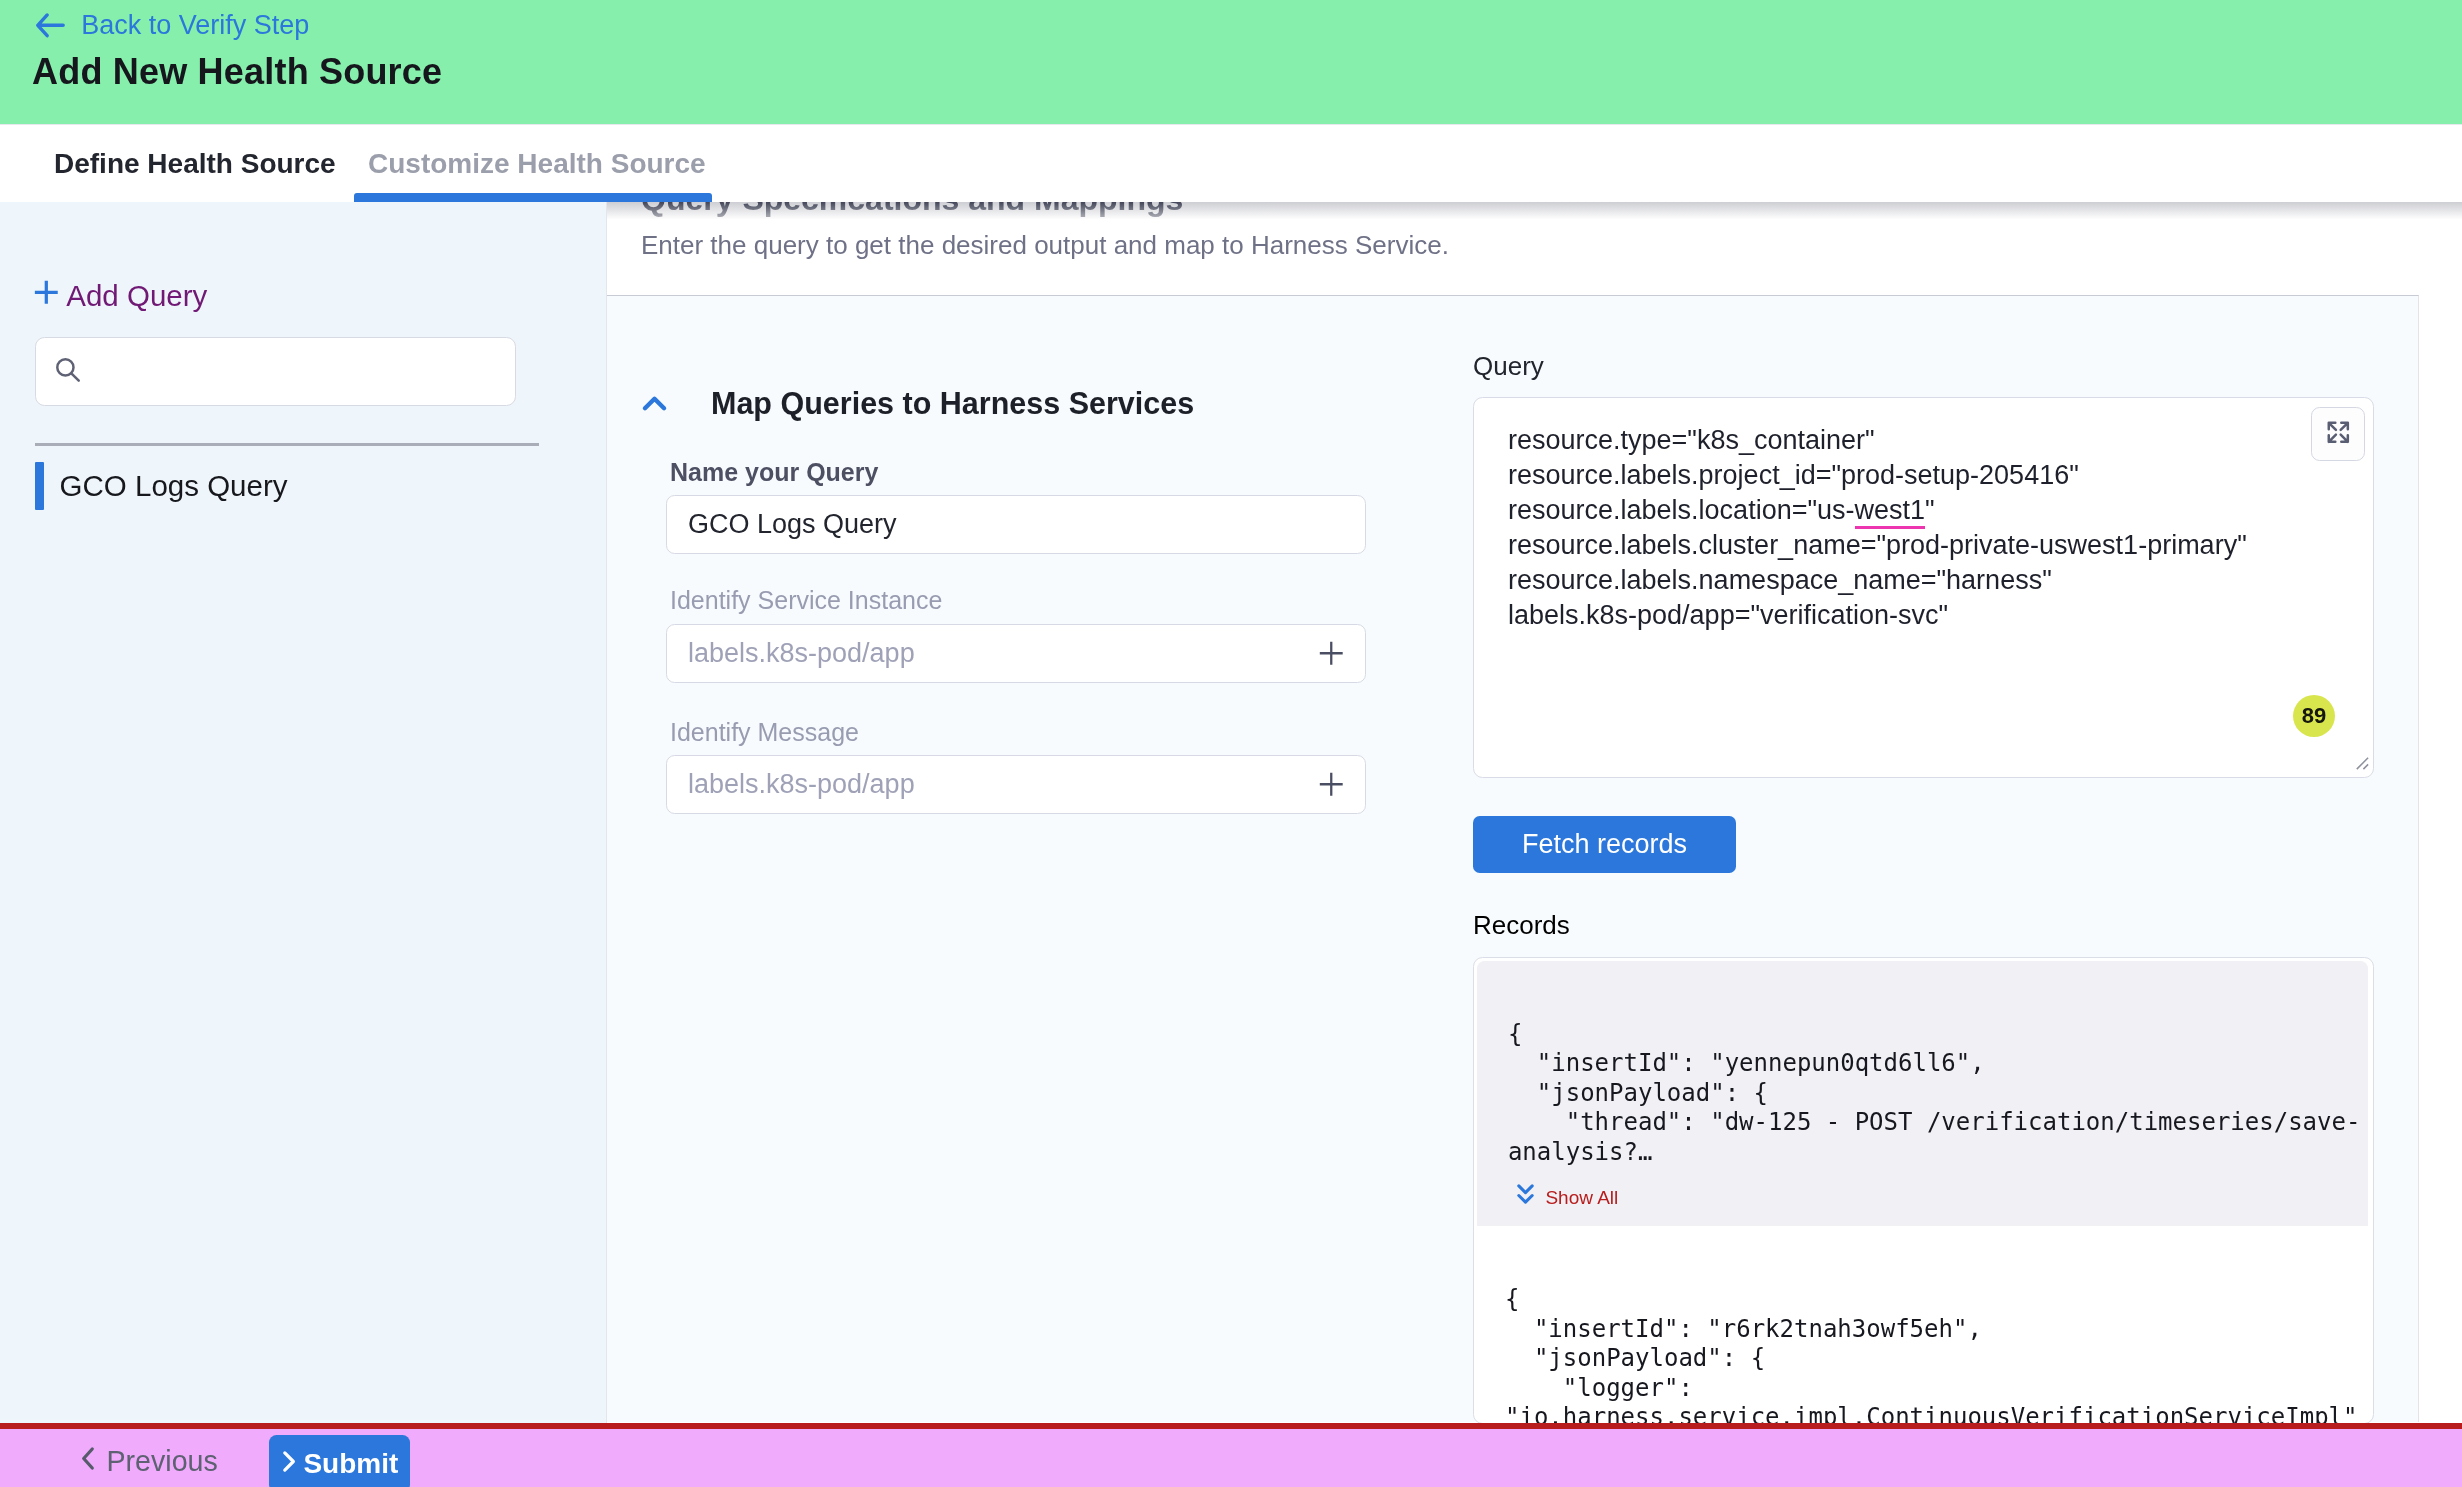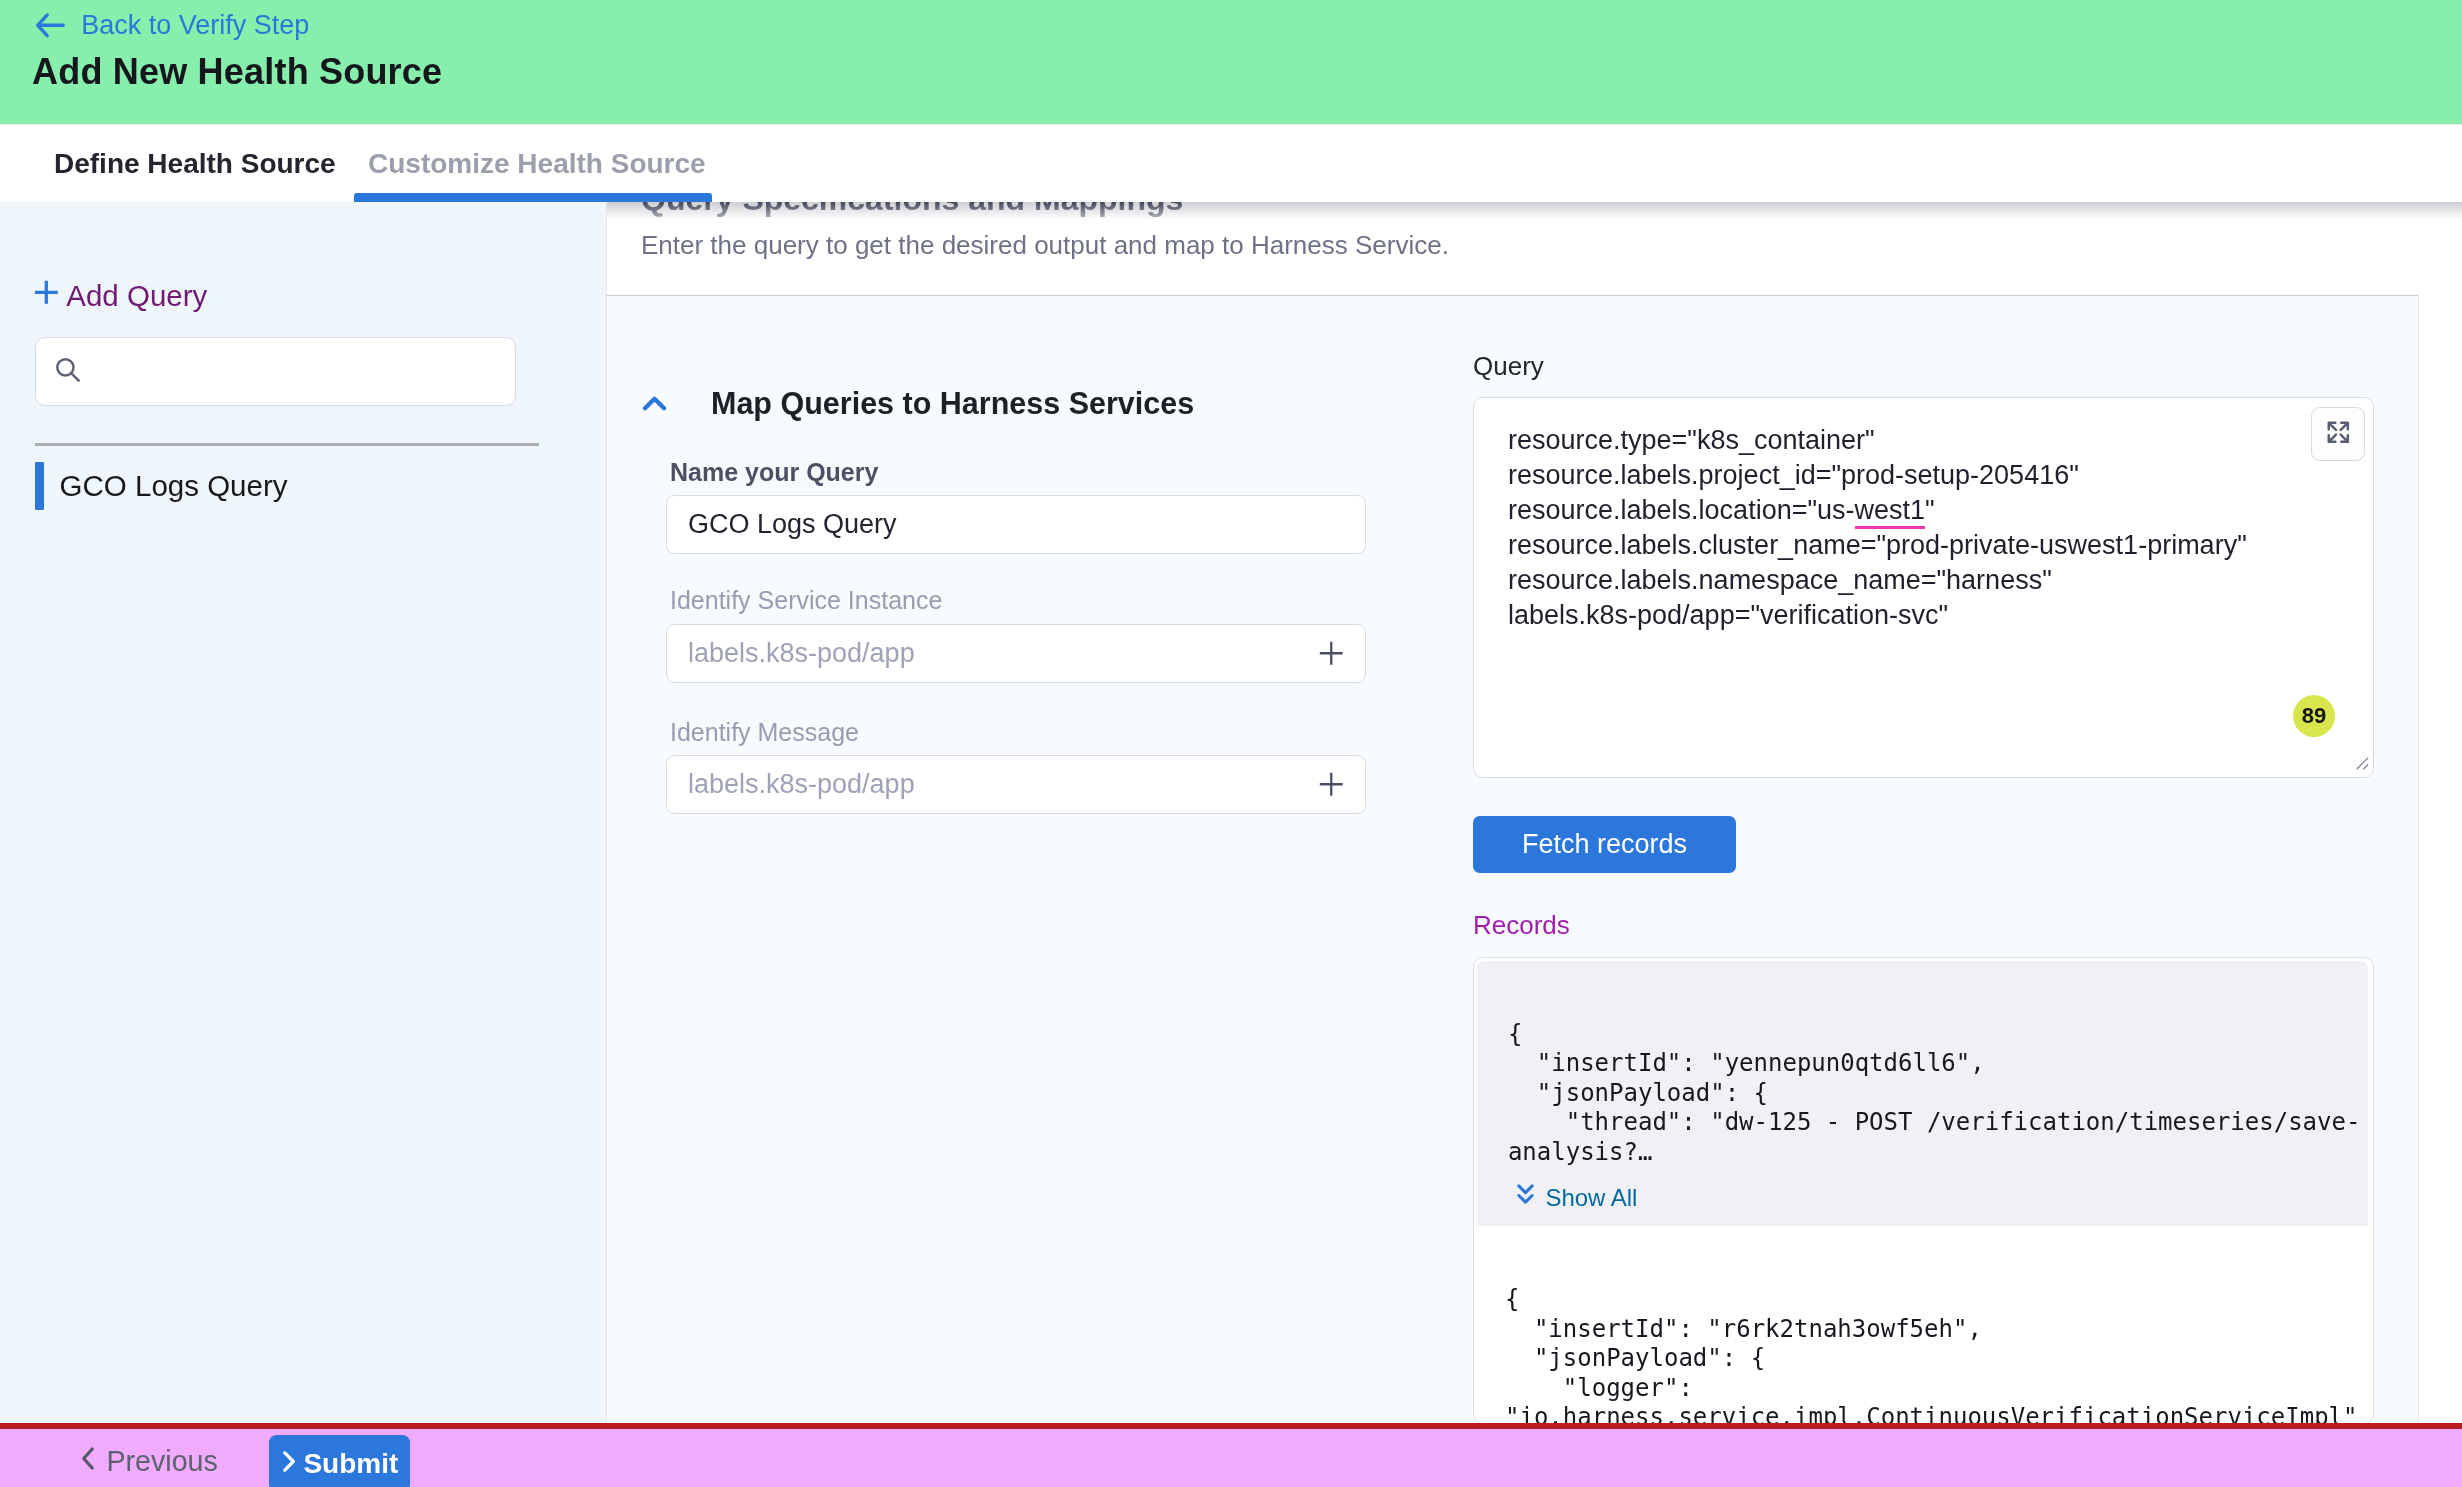--- a/index.html
+++ b/index.html
@@ -65,28 +65,28 @@
   .expand-btn { position:absolute; right:7.6px; top:8.6px; width:54px; height:54px; border:1.9px solid #d5d8e3; border-radius:8.6px;
                 background:#fdfdfe; display:flex; align-items:center; justify-content:center; cursor:pointer; }
   .char-badge { position:absolute; right:38px; bottom:40px; width:42px; height:42px; border-radius:50%;
                 background:#d8e54d; color:#15160d; font-size:22px; font-weight:700;
                 display:flex; align-items:center; justify-content:center; }
   .resize-grip { position:absolute; right:2.9px; bottom:2.9px; cursor:nwse-resize; }
 
   .fetch-btn { position:absolute; left:866px; top:520px; width:263px; height:57px; background:#2b77db; border:none;
                border-radius:6.7px; color:#fff; font-size:27px; font-weight:500; font-family:"Liberation Sans",sans-serif; cursor:pointer; }
 
-  .records-label { position:absolute; left:866px; top:614px; font-size:26px; color:#a21caf; }
+  .records-label { position:absolute; left:866px; top:614px; font-size:26px; color:#000000; }
   .records-card { position:absolute; left:866px; top:661px; width:901px; height:467px; background:#fff;
                   border:1.9px solid #dbdde7; border-radius:9.5px; overflow:hidden; }
   .record-block1 { position:absolute; left:2.9px; top:2.9px; width:891px; height:265px; background:#f0f0f5; border-radius:7.6px 7.6px 0 0; }
   .mono { font-family:"DejaVu Sans Mono", monospace; font-size:24px; line-height:29.5px; color:#17181f; white-space:pre; }
   .rec1-json { position:absolute; left:31px; top:59px; }
   .show-all { position:absolute; left:38px; top:222px; display:flex; align-items:center; gap:9.5px;
-              color:#0369a1; font-size:24px; font-weight:500; cursor:pointer; }
+              color:#b91c1c; font-size:19px; font-weight:500; cursor:pointer; }
   .rec2-json { position:absolute; left:31px; top:327px; }
 
   
   .footer { position:absolute; left:0; top:1423px; width:2462px; height:83px; background:#f0abfc; border-top:6px solid #b91c1c; z-index:10; }
   .prev-btn { position:absolute; left:78px; top:9.5px; height:46px; display:flex; align-items:center; gap:9.5px;
               background:none; border:none; color:#5e6172; font-size:28.6px; font-family:"Liberation Sans",sans-serif; cursor:pointer; }
   .submit-btn { position:absolute; left:269px; top:-1.9px; width:141px; height:57px; background:#2b77db; border:none; border-radius:7.6px;
                 color:#fff; font-size:28px; font-weight:600; font-family:"Liberation Sans",sans-serif; cursor:pointer;
                 display:flex; align-items:center; justify-content:center; gap:7.6px;margin-top:8px; }
 </style>

